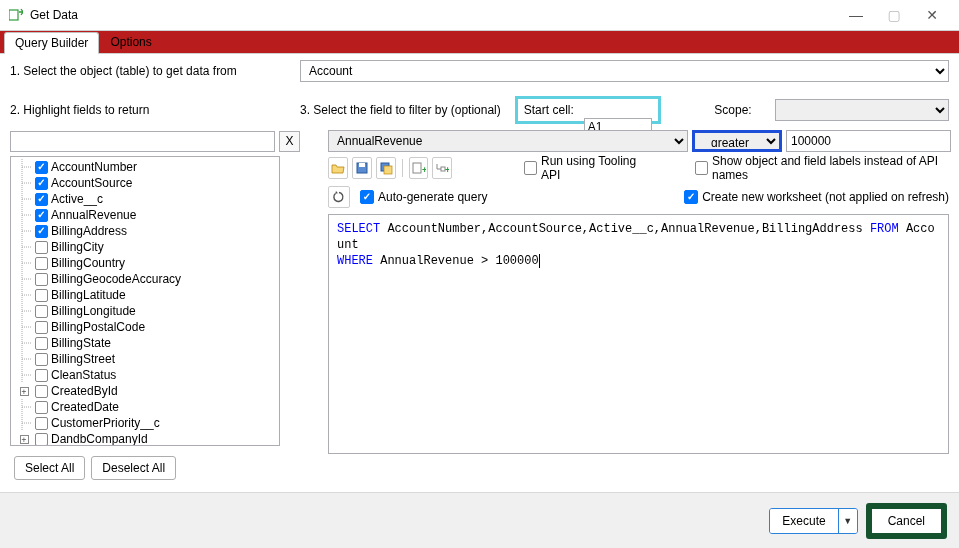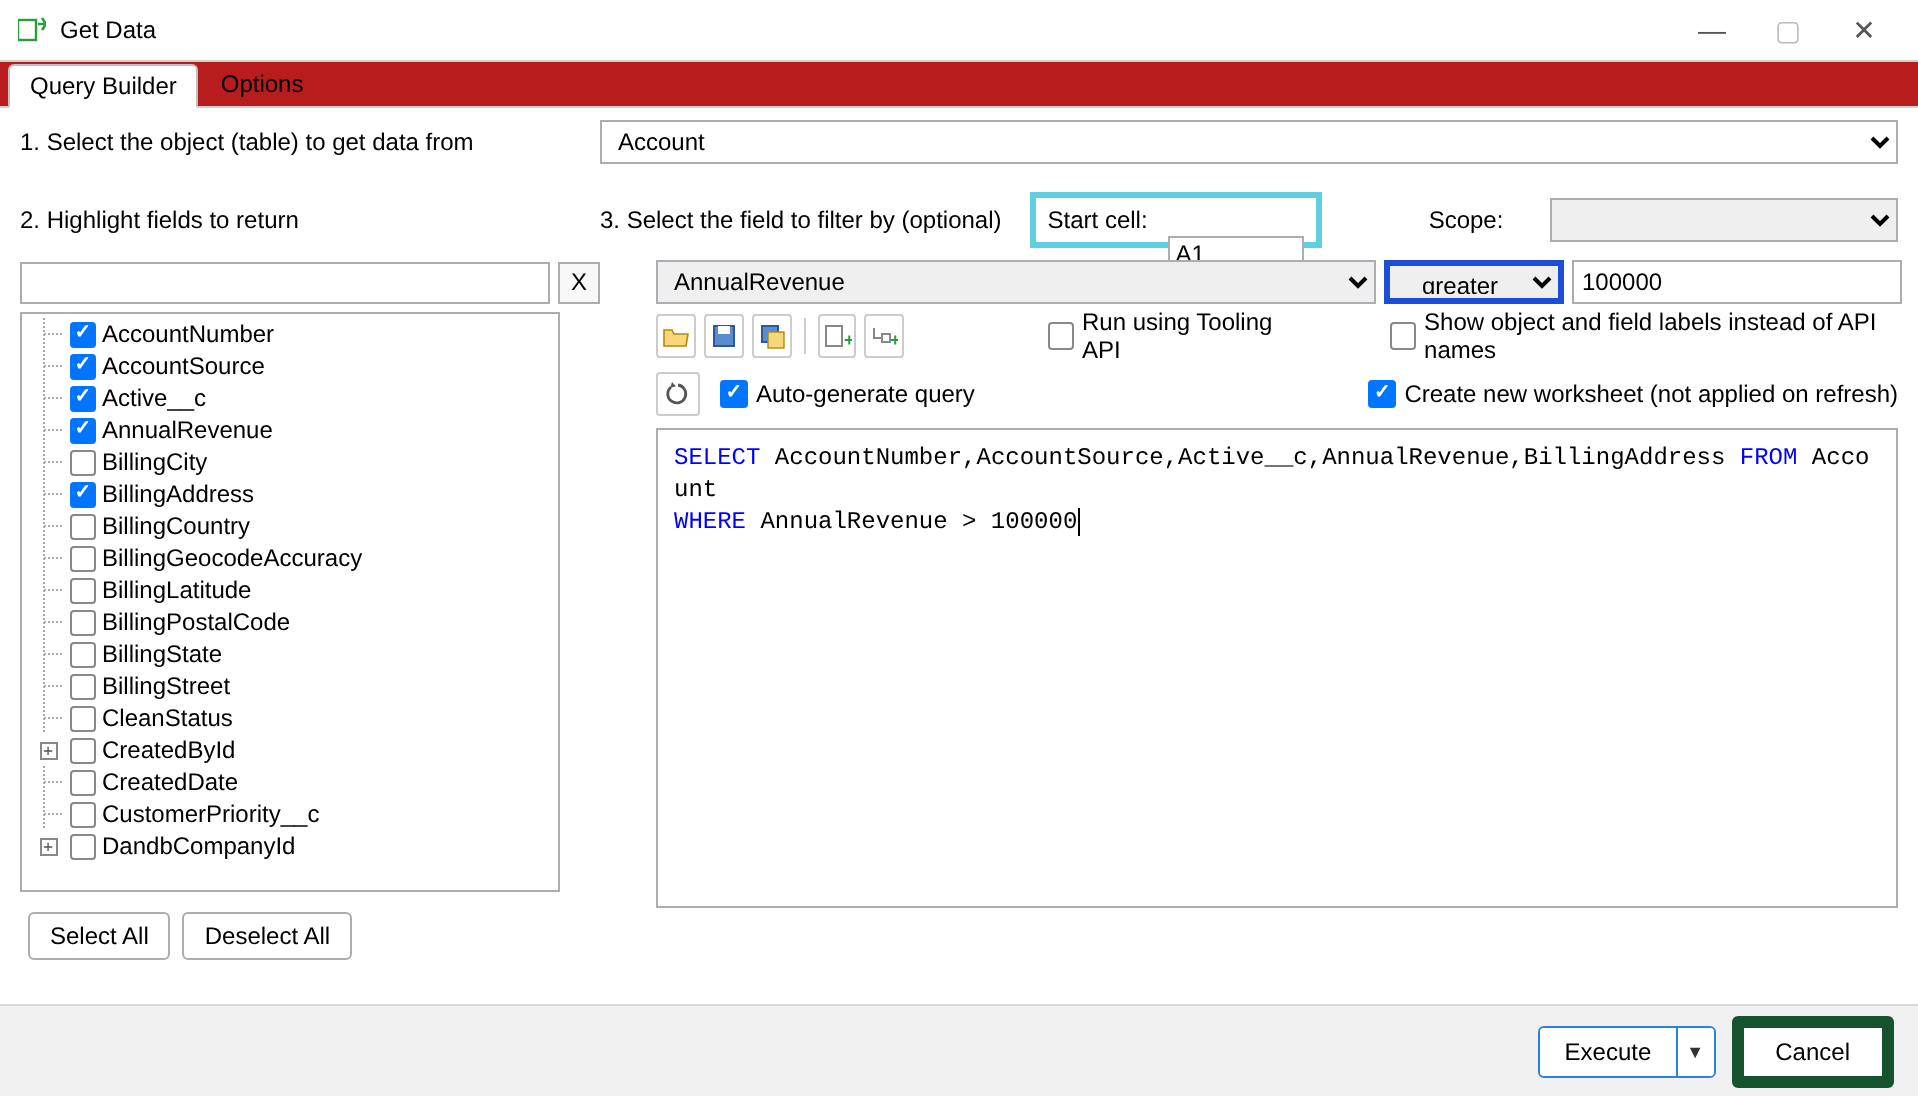--- a/index.html
+++ b/index.html
@@ -56,21 +56,21 @@
     .check14 { width: 14px; height: 14px; border: 1px solid #888; border-radius: 2px; background:#fff; cursor:pointer; display:flex; align-items:center; justify-content:center; }
     .check14.checked { background: #0075ff; border-color: #0075ff; }
     .check14.checked::after { content:"✓"; color:#fff; font-size:10px; font-weight:bold; line-height:1;}
     
     .toolbar2 { display: flex; align-items: center; height: 22px; margin-bottom: 6px; gap: 4px; }
     .refresh-btn { width:22px; height:22px; border:1px solid #ccc; border-radius:2px; background:#fff; display:flex; align-items:center; justify-content:center; font-size:13px; cursor:pointer;}
     
     .query-editor { border: 1px solid #abadb3; height: 240px; padding: 6px 8px; font-family: Consolas, "Courier New", monospace; font-size: 12px; line-height: 16px; white-space: pre-wrap; word-break: break-all; overflow:auto; }
     .kw { color: #0000ff; }
     
-    .footer-bar { position: absolute; bottom: 0; left: 0; right: 0; height: 46px; background: #f0f0f0; border-top: 1px solid #d9d9d9; display: flex; align-items: center; justify-content: flex-end; padding-right: 12px; gap: 8px; }
+    .footer-bar { position: absolute; bottom: 0; left: 0; right: 0; height: 56px; background: #f0f0f0; border-top: 1px solid #d9d9d9; display: flex; align-items: center; justify-content: flex-end; padding-right: 12px; gap: 8px; }
     .btn-exec { display: flex; border: 1px solid #2a82da; border-radius: 3px; overflow: hidden; }
     .btn-exec-main { padding: 5px 12px; background: #fff; cursor: pointer; font-size: 12px; border-right: 1px solid #2a82da; }
     .btn-exec-drop { width: 18px; background: #fff; display: flex; align-items: center; justify-content: center; cursor: pointer; font-size: 9px; color: #333; }
     .btn-cancel { padding: 5px 16px; border: 6px solid #14532d; background: #fff; border-radius: 3px; cursor: pointer; font-size: 12px; }
   </style>
 </head>
 <body>
 
 <div class="titlebar">
   <span class="titlebar-icon">
@@ -165,40 +165,40 @@
             <span class="checkbox checked"></span>
             <span>AnnualRevenue</span>
           </div>
           <div class="tree-item">
             <span class="tree-connector">
               <svg width="18" height="16">
                 <line x1="6" y1="0" x2="6" y2="16" stroke="#aaa" stroke-dasharray="1 1"></line>
                 <line x1="6" y1="8" x2="16" y2="8" stroke="#aaa" stroke-dasharray="1 1"></line>
               </svg>
             </span>
+            <span class="checkbox checked"></span>
+            <span>BillingAddress</span>
+          </div>
+          <div class="tree-item">
+            <span class="tree-connector">
+              <svg width="18" height="16">
+                <line x1="6" y1="0" x2="6" y2="16" stroke="#aaa" stroke-dasharray="1 1"></line>
+                <line x1="6" y1="8" x2="16" y2="8" stroke="#aaa" stroke-dasharray="1 1"></line>
+              </svg>
+            </span>
             <span class="checkbox"></span>
             <span>BillingCity</span>
           </div>
           <div class="tree-item">
             <span class="tree-connector">
               <svg width="18" height="16">
                 <line x1="6" y1="0" x2="6" y2="16" stroke="#aaa" stroke-dasharray="1 1"></line>
                 <line x1="6" y1="8" x2="16" y2="8" stroke="#aaa" stroke-dasharray="1 1"></line>
               </svg>
             </span>
-            <span class="checkbox checked"></span>
-            <span>BillingAddress</span>
-          </div>
-          <div class="tree-item">
-            <span class="tree-connector">
-              <svg width="18" height="16">
-                <line x1="6" y1="0" x2="6" y2="16" stroke="#aaa" stroke-dasharray="1 1"></line>
-                <line x1="6" y1="8" x2="16" y2="8" stroke="#aaa" stroke-dasharray="1 1"></line>
-              </svg>
-            </span>
             <span class="checkbox"></span>
             <span>BillingCountry</span>
           </div>
           <div class="tree-item">
             <span class="tree-connector">
               <svg width="18" height="16">
                 <line x1="6" y1="0" x2="6" y2="16" stroke="#aaa" stroke-dasharray="1 1"></line>
                 <line x1="6" y1="8" x2="16" y2="8" stroke="#aaa" stroke-dasharray="1 1"></line>
               </svg>
             </span>
@@ -207,20 +207,30 @@
           </div>
           <div class="tree-item">
             <span class="tree-connector">
               <svg width="18" height="16">
                 <line x1="6" y1="0" x2="6" y2="16" stroke="#aaa" stroke-dasharray="1 1"></line>
                 <line x1="6" y1="8" x2="16" y2="8" stroke="#aaa" stroke-dasharray="1 1"></line>
               </svg>
             </span>
             <span class="checkbox"></span>
             <span>BillingLatitude</span>
+          </div>
+          <div class="tree-item">
+            <span class="tree-connector">
+              <svg width="18" height="16">
+                <line x1="6" y1="0" x2="6" y2="16" stroke="#aaa" stroke-dasharray="1 1"></line>
+                <line x1="6" y1="8" x2="16" y2="8" stroke="#aaa" stroke-dasharray="1 1"></line>
+              </svg>
+            </span>
+            <span class="checkbox"></span>
+            <span>BillingLongitude</span>
           </div>
           <div class="tree-item">
             <span class="tree-connector">
               <svg width="18" height="16">
                 <line x1="6" y1="0" x2="6" y2="16" stroke="#aaa" stroke-dasharray="1 1"></line>
                 <line x1="6" y1="8" x2="16" y2="8" stroke="#aaa" stroke-dasharray="1 1"></line>
               </svg>
             </span>
             <span class="checkbox"></span>
             <span>BillingPostalCode</span>

